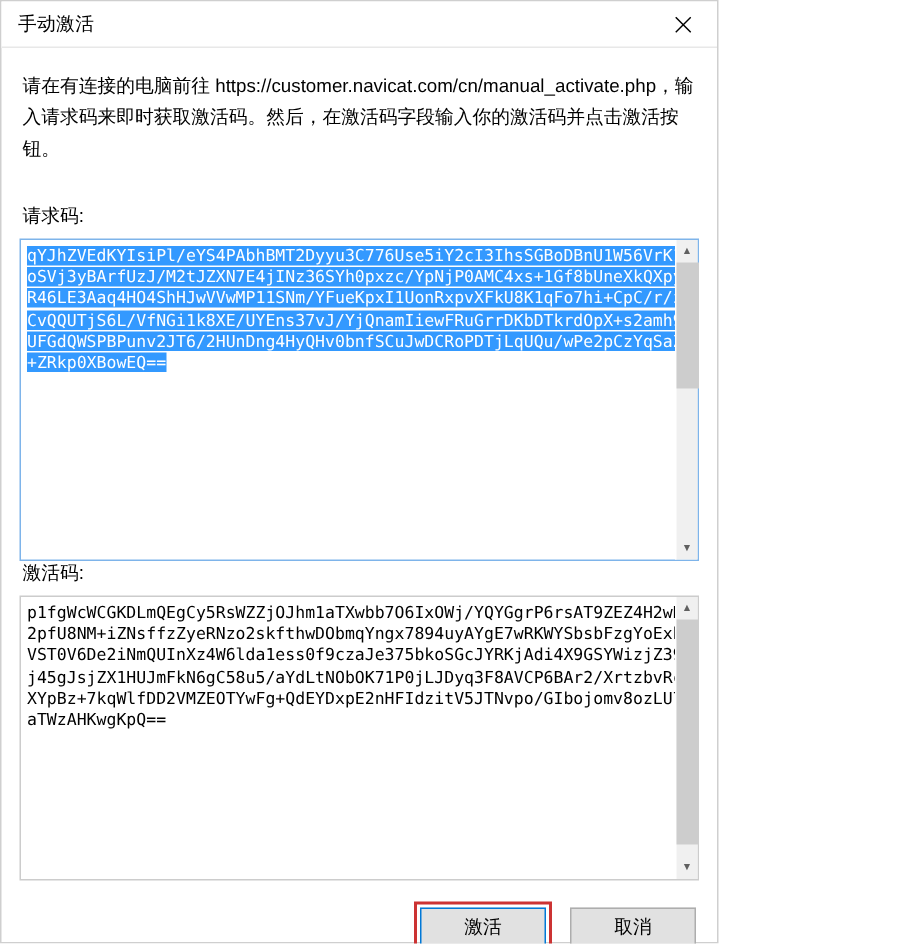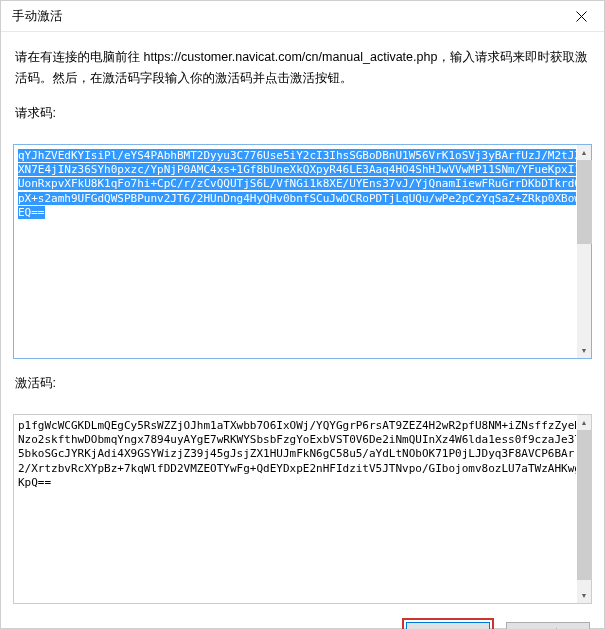--- a/index.html
+++ b/index.html
@@ -10,21 +10,21 @@
     width: 605px;
     height: 629px;
     background: #ffffff;
     font-family: "Liberation Sans", sans-serif;
     font-size: 12px;
     color: #000000;
     overflow: hidden;
   }
   .window {
     position: relative;
-    width: 605px;
+    width: 479px;
     height: 629px;
     box-sizing: border-box;
     border: 1px solid #cfcfcf;
     background: #ffffff;
     display: flex;
     flex-direction: column;
   }
   .titlebar {
     height: 30px;
     min-height: 30px;
@@ -48,36 +48,35 @@
     justify-content: center;
     cursor: default;
   }
   .close-btn svg { display: block; }
   .content {
     flex: 1;
     padding: 0 12px;
     box-sizing: border-box;
     display: flex;
     flex-direction: column;
-    gap: 16px;
   }
   .instructions {
     margin-top: 15px;
     font-size: 12.5px;
     line-height: 21px;
     color: #000000;
     padding: 0 2px;
   }
   .field-label {
     font-size: 12.5px;
     color: #000000;
     margin-bottom: 6px;
     padding-left: 2px;
   }
-  .label-request { }
+  .label-request { margin-top: 26px; }
   .textarea-wrap {
     position: relative;
     border: 1px solid #7eb4ea;
     background: #ffffff;
     box-sizing: border-box;
   }
   .textarea-wrap.plain {
     border: 1px solid #cccccc;
   }
   .textarea {

